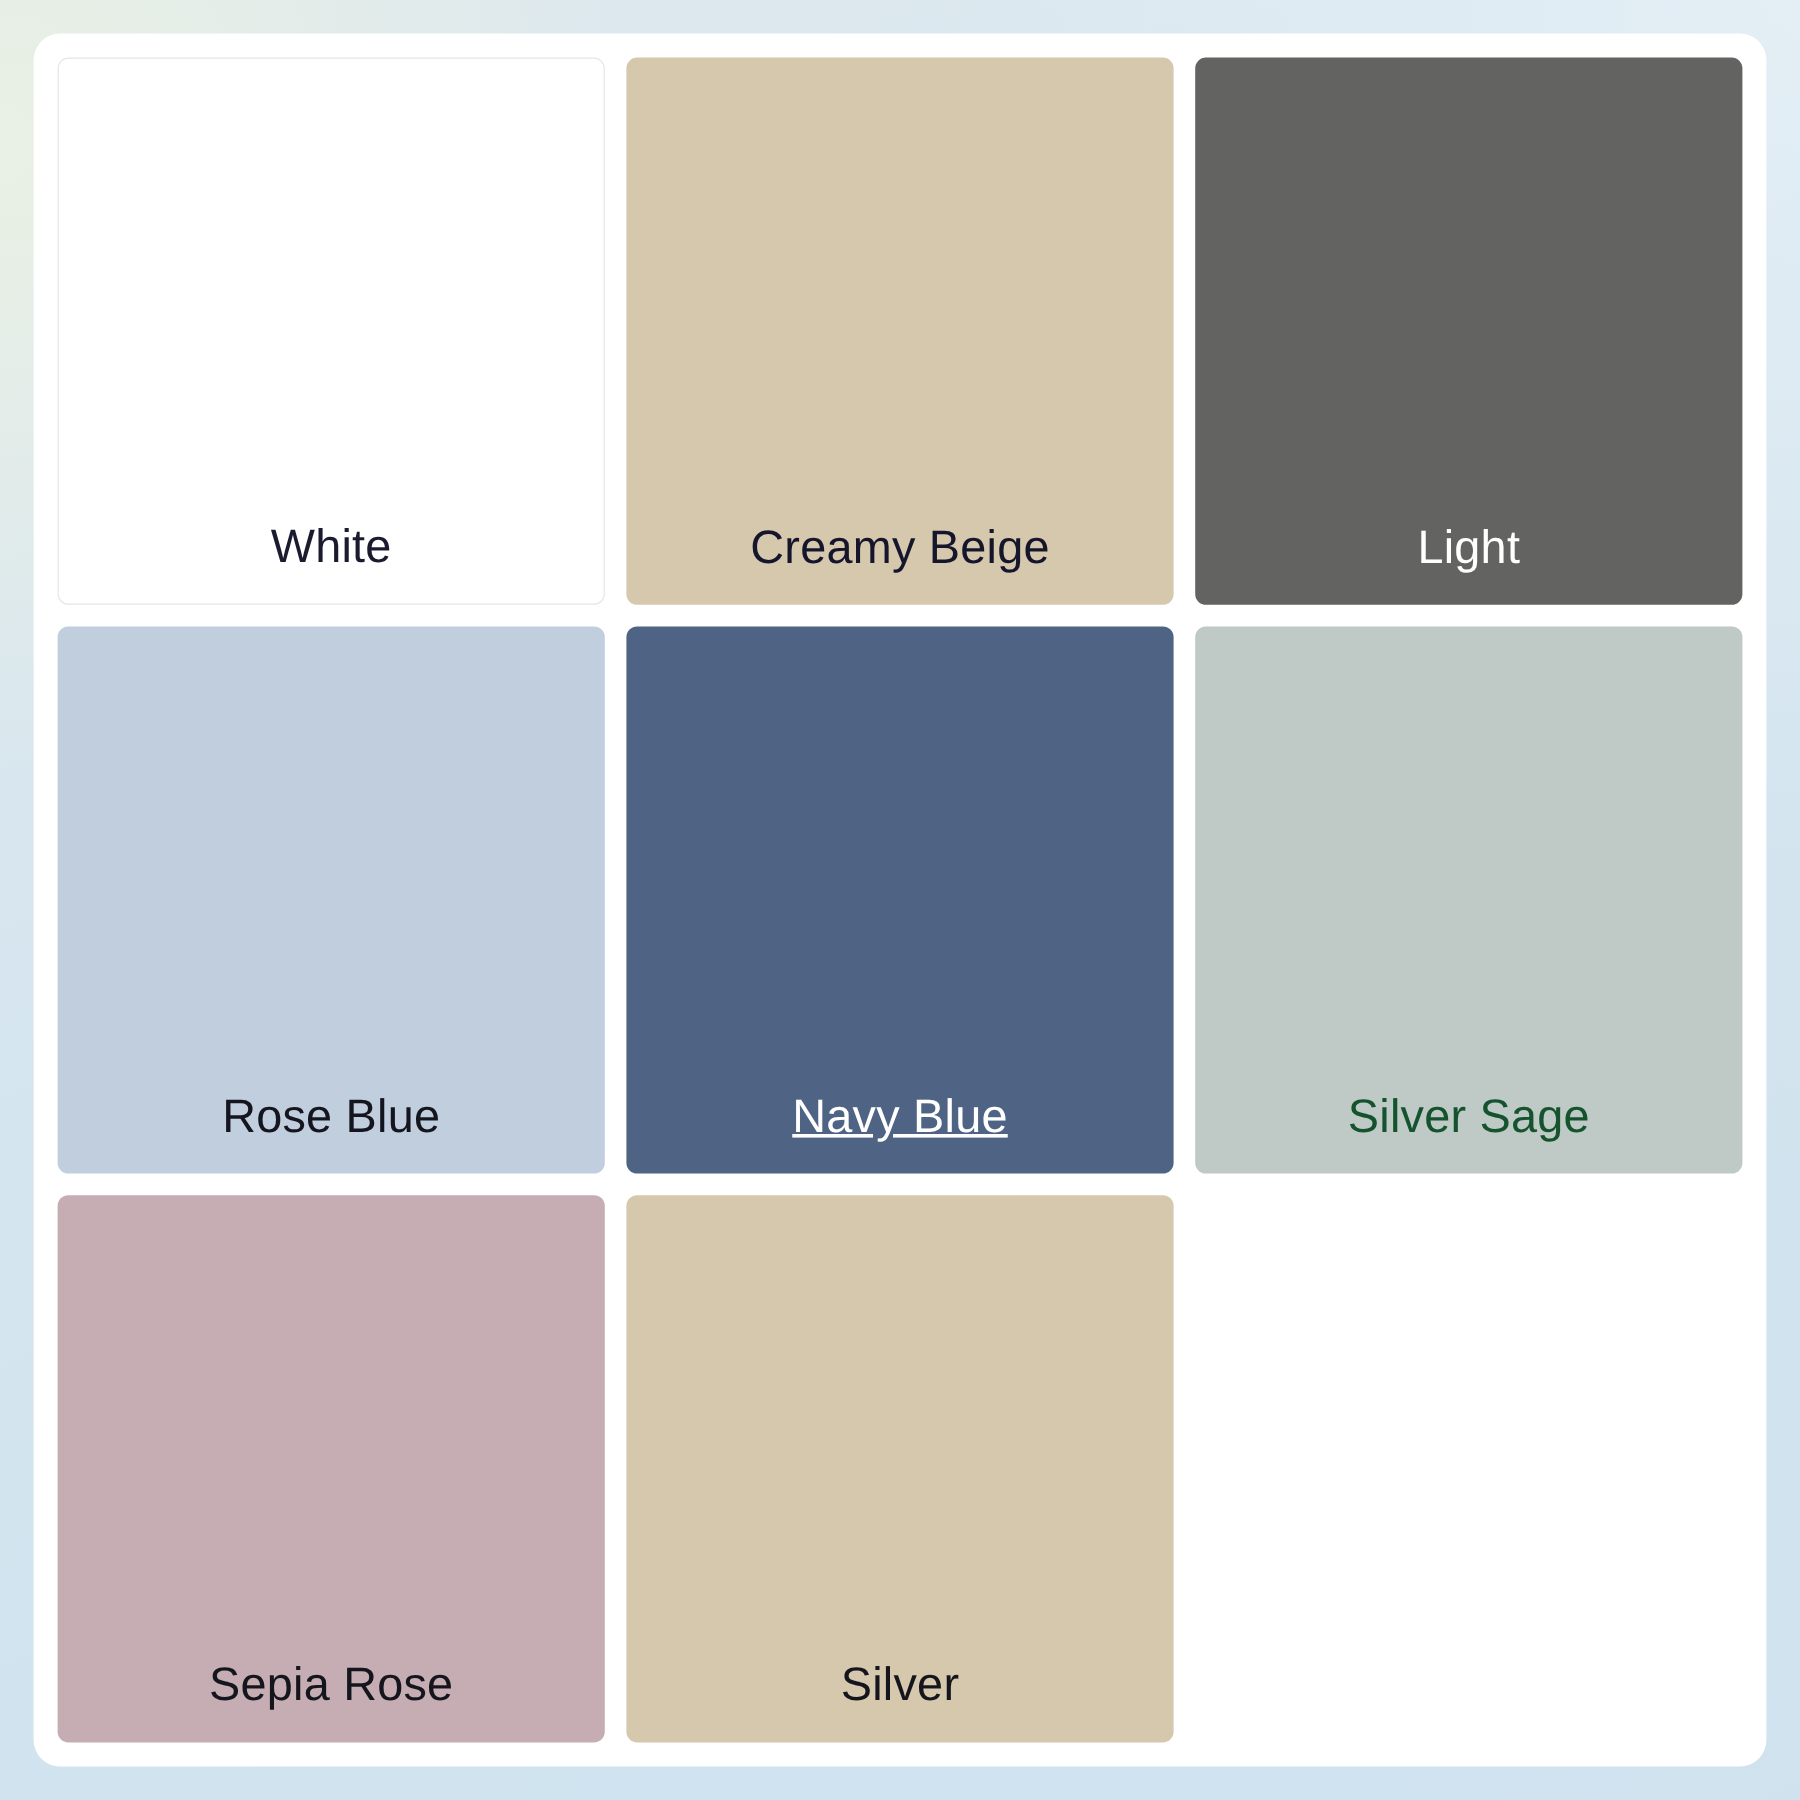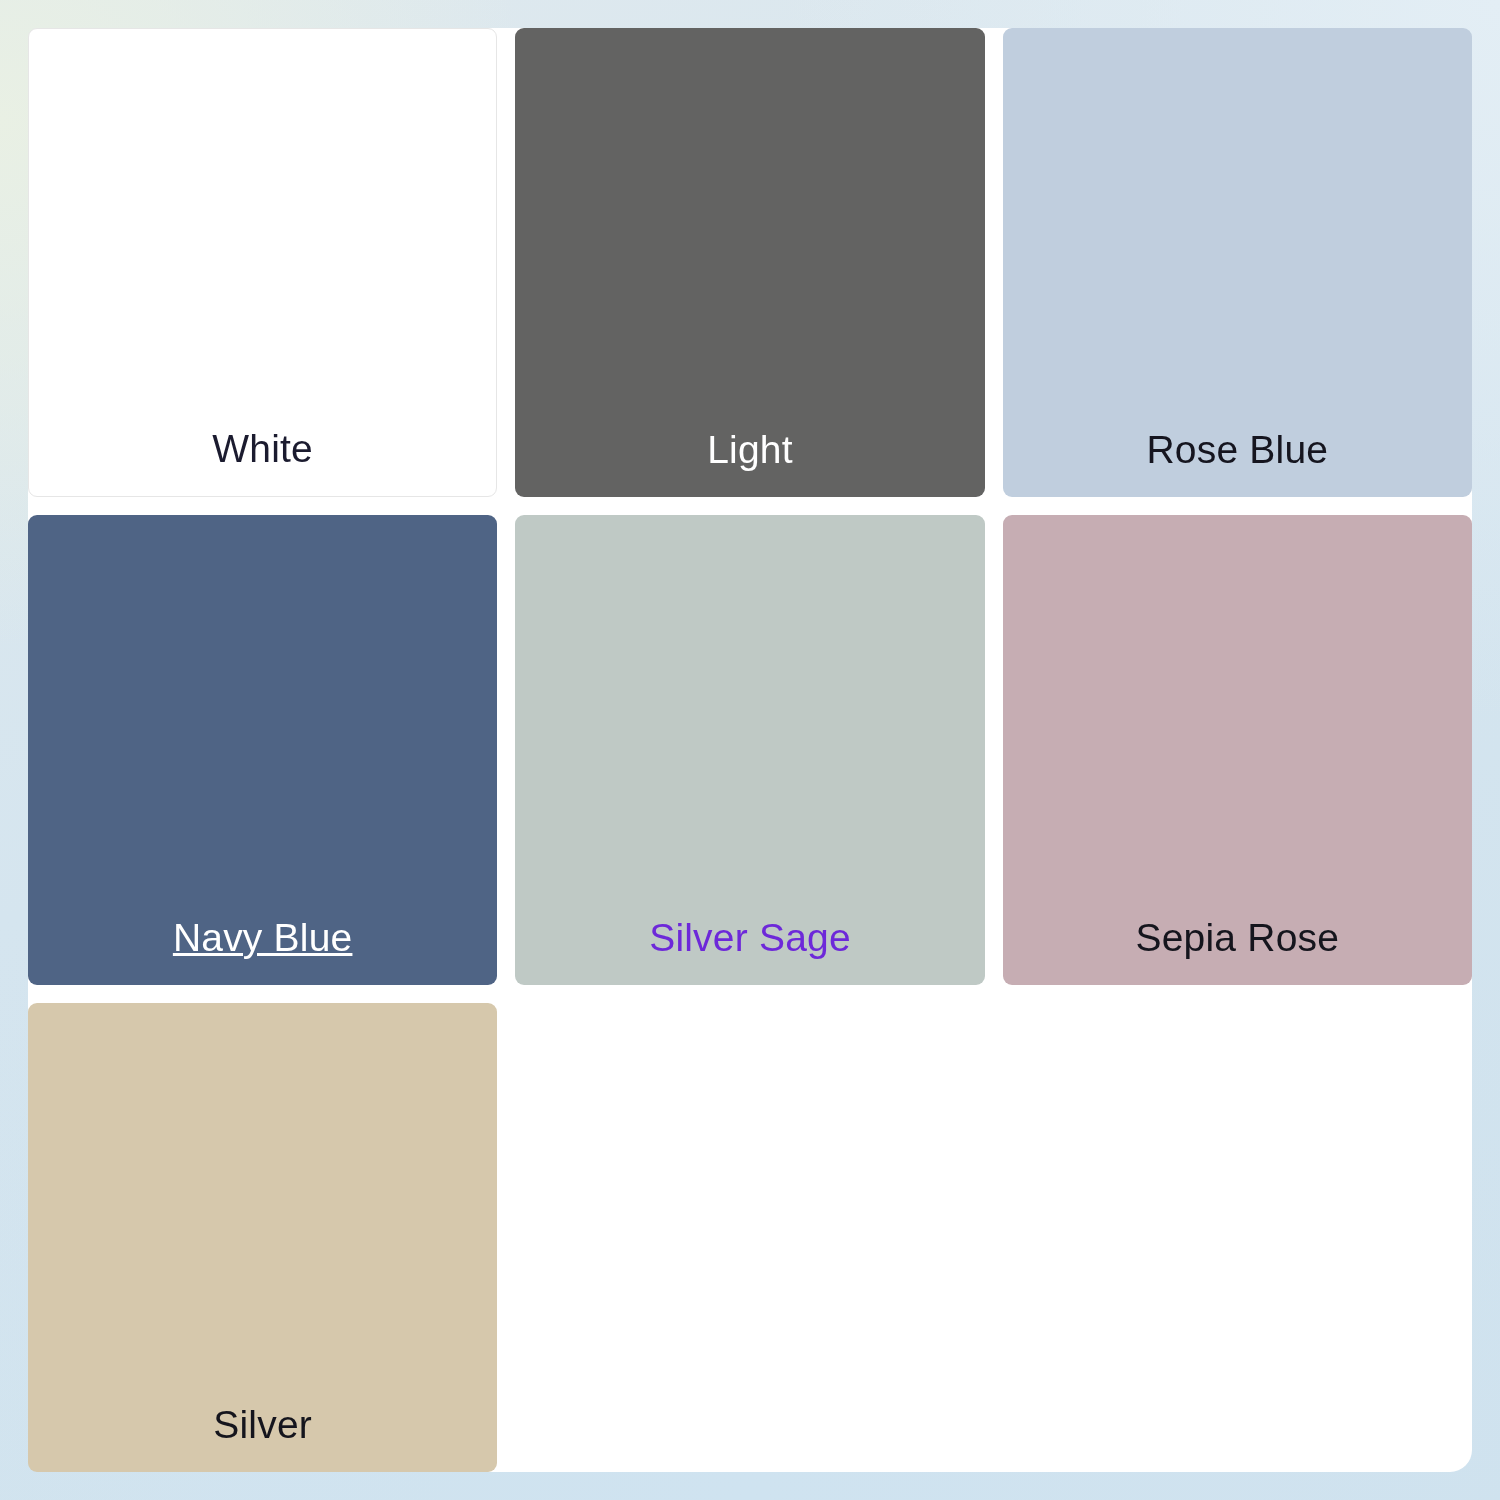--- a/index.html
+++ b/index.html
@@ -30,20 +30,21 @@
   
   .palette-card {
     position: absolute;
     left: 28px;
     top: 28px;
     width: 1444px;
     height: 1444px;
     box-sizing: border-box;
     background: #ffffff;
     border-radius: 22px;
+    padding: 20px;
   }
 
   .swatch-grid {
     width: 100%;
     height: 100%;
     display: grid;
     grid-template-columns: repeat(3, 1fr);
     grid-template-rows: repeat(3, 1fr);
     gap: 18px;
   }
@@ -72,36 +73,39 @@
 <body style="background: rgb(213, 229, 239);">
 
 <div class="backdrop">
   <div class="palette-card" style="background: rgb(255, 255, 255);">
     <div class="swatch-grid">
 
       <div class="swatch" style="background: rgb(255, 255, 255); border: 1px solid rgb(230, 230, 230);">
         <span class="swatch-label" style="color: rgb(27, 27, 47);">White</span>
       </div>
 
+      <div class="swatch" style="background: rgb(214, 200, 172);">
+        <span class="swatch-label" style="color: rgb(21, 21, 43);">Creamy Beige</span>
+      </div>
 
 
       <div class="swatch" style="background: rgb(99, 99, 98);">
         <span class="swatch-label" style="color: rgb(255, 255, 255);">Light</span>
       </div>
 
       <div class="swatch" style="background: rgb(192, 206, 222);">
         <span class="swatch-label" style="color: rgb(21, 21, 31);">Rose Blue</span>
       </div>
 
       <div class="swatch" style="background: rgb(79, 100, 133);">
         <span class="swatch-label" style="color: rgb(255, 255, 255); text-decoration: underline;">Navy Blue</span>
       </div>
 
       <div class="swatch" style="background: rgb(191, 201, 197);">
-        <span class="swatch-label" style="color: #6d28d9; text-align: center;">Silver Sage</span>
+        <span class="swatch-label" style="color: #14532d; text-align: center;">Silver Sage</span>
       </div>
 
       <div class="swatch" style="background: rgb(198, 173, 179);">
         <span class="swatch-label" style="color: rgb(21, 21, 29);">Sepia Rose</span>
       </div>
 
       <div class="swatch" style="background: rgb(214, 200, 172);">
         <span class="swatch-label" style="color: rgb(21, 21, 29);">Silver</span>
       </div>
 

